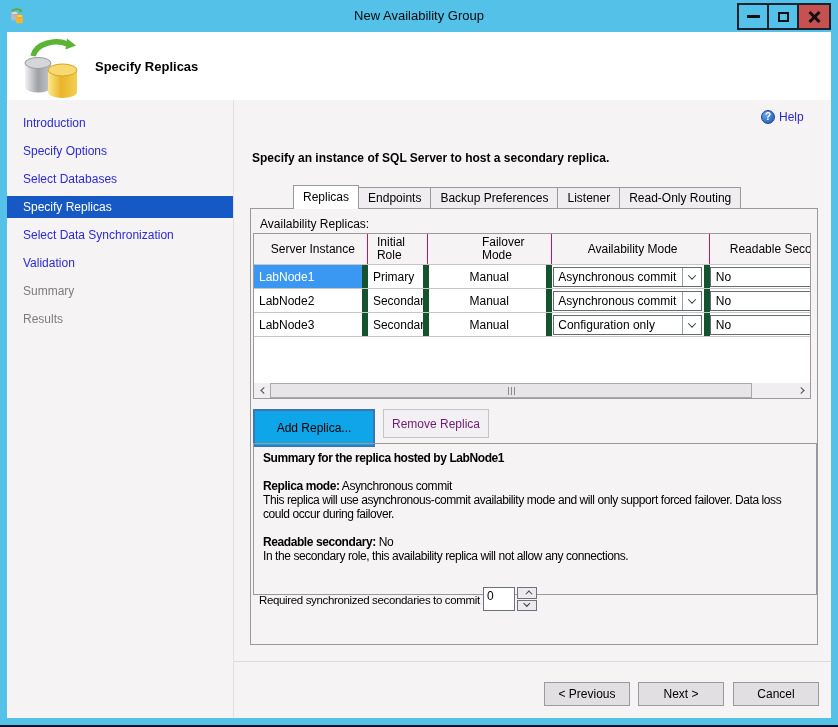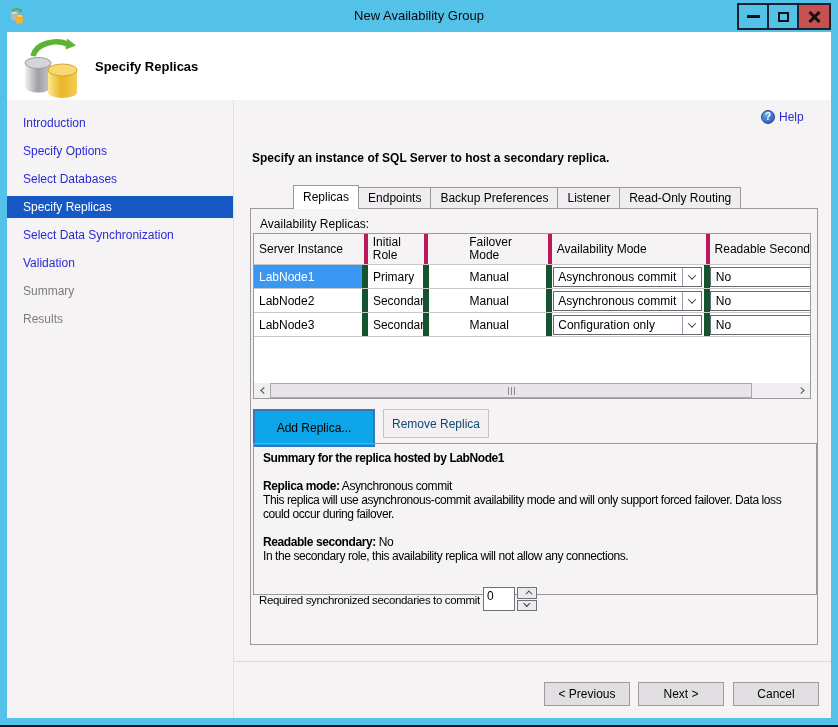--- a/index.html
+++ b/index.html
@@ -37,21 +37,21 @@
 .tabs { position:absolute; left:16px; top:85px; display:flex; align-items:flex-end; height:24px;padding-left:43px; }
 .tab { height:22px; line-height:21px; padding:0 9px; background:#f0edf0; border:1px solid #9a989a; border-left:none; color:#000; }
 .tab:first-child { border-left:1px solid #9a989a; }
 .tab.active { height:24px; line-height:23px; background:#ffffff; border-bottom:none; position:relative; z-index:2; border-left:1px solid #9a989a; }
 
 .panel { position:absolute; left:16px; top:108px; width:568px; height:437px; border:1px solid #9a989a; background:#f6f3f5; z-index:1; }
 .avail-label { position:absolute; left:9px; top:8px; }
 
 .grid { position:absolute; left:2px; top:24px; width:558px; height:166px; border:1px solid #9b999b; background:#ffffff; overflow:hidden; }
 .grid-header { display:flex; height:31px; background:#f6f3f5; border-bottom:1px solid #c8c5c8; width:604px; }
-.gh-cell { border-right:4px solid #be185d; padding:2px 0 2px 5px; display:flex; align-items:center; line-height:13px; }
+.gh-cell { border-right:1px solid #be185d; padding:2px 0 2px 5px; display:flex; align-items:center; line-height:13px;justify-content:center; }
 .gh-cell .wrap2 { display:block; width:46px; }
 .gh-cell .wrap3 { display:block; width:56px; }
 .grid-row { display:flex; height:24px; border-bottom:1px solid #c8c5c8; width:604px; background:#fff; }
 .g-cell { border-right:6px solid #14532d; padding-left:5px; display:flex; align-items:center; overflow:hidden; white-space:nowrap; }
 .g-cell.sel { background:#3a97f2; color:#fff; }
 .c1 { width:121px; } .c2 { width:64px; } .c3 { width:93px;margin-left:36px; } .c4 { width:168px; } .c5 { width:158px; }
 .combo { margin:1px 2px 1px 1px; height:20px; flex:1; border:1px solid #656a72; background:#fff; display:flex; align-items:center; }
 .combo-text { flex:1; padding-left:4px; white-space:nowrap; overflow:hidden; }
 .combo-arrow { width:19px; align-self:stretch; border-left:1px solid #9a9ea6; display:flex; align-items:center; justify-content:center; }
 .chev-down { width:6px; height:6px; border-left:1px solid #3c3c3c; border-bottom:1px solid #3c3c3c; transform:rotate(-45deg) translate(1px,-1px); }
@@ -60,21 +60,21 @@
 .hscroll { position:absolute; left:0; bottom:0; width:556px; height:15px; background:#f0eef0; display:flex; }
 .sb-btn { width:16px; height:15px; display:flex; align-items:center; justify-content:center; background:#f0eef0; }
 .sb-left-chev { width:5px; height:5px; border-left:1px solid #505050; border-bottom:1px solid #505050; transform:rotate(45deg) translate(1px,-1px); }
 .sb-right-chev { width:5px; height:5px; border-left:1px solid #505050; border-bottom:1px solid #505050; transform:rotate(-135deg) translate(1px,-1px); }
 .sb-track { flex:1; position:relative; }
 .sb-thumb { position:absolute; left:0; top:0; width:482px; height:15px; background:#e8e5e8; border:1px solid #aaa8aa; display:flex; align-items:center; justify-content:center; gap:2px; }
 .grip { width:1px; height:8px; background:#8a888a; }
 
 .btn { display:flex; align-items:center; justify-content:center; background:#e1dfe1; border:1px solid #9c9a9c; font-size:12px; }
 .btn-add { position:absolute; left:2px; top:200px; width:122px; height:38px; border:2px solid #3c74b8; background:#0ea5e9; }
-.btn-remove { position:absolute; left:132px; top:200px; width:106px; height:29px; background:#f2f0f2; border:1px solid #c6c4c6; color:#0c4a6e; }
+.btn-remove { position:absolute; left:132px; top:200px; width:106px; height:29px; background:#f2f0f2; border:1px solid #c6c4c6; color:#701a75; }
 
 .summary { position:absolute; left:2px; top:234px; width:564px; height:152px; border:1px solid #9a989a; padding:7px 9px; line-height:14px; letter-spacing:-0.42px; }
 .sum-title { font-weight:bold; margin-bottom:14px; }
 .sum-label { font-weight:bold; }
 .sum-desc { margin-bottom:14px; }
 
 .spin-label { position:absolute; left:8px; top:385px; font-size:11.5px; letter-spacing:-0.35px; }
 .spin-input { position:absolute; left:232px; top:378px; width:32px; height:24px; border:1px solid #70707a; background:#fff; padding:1px 0 0 3px; }
 .spinners { position:absolute; left:266px; top:378px; width:20px; height:24px; display:flex; flex-direction:column; }
 .spin-btn { flex:1; border:1px solid #70707a; background:#eceaec; display:flex; align-items:center; justify-content:center; }

